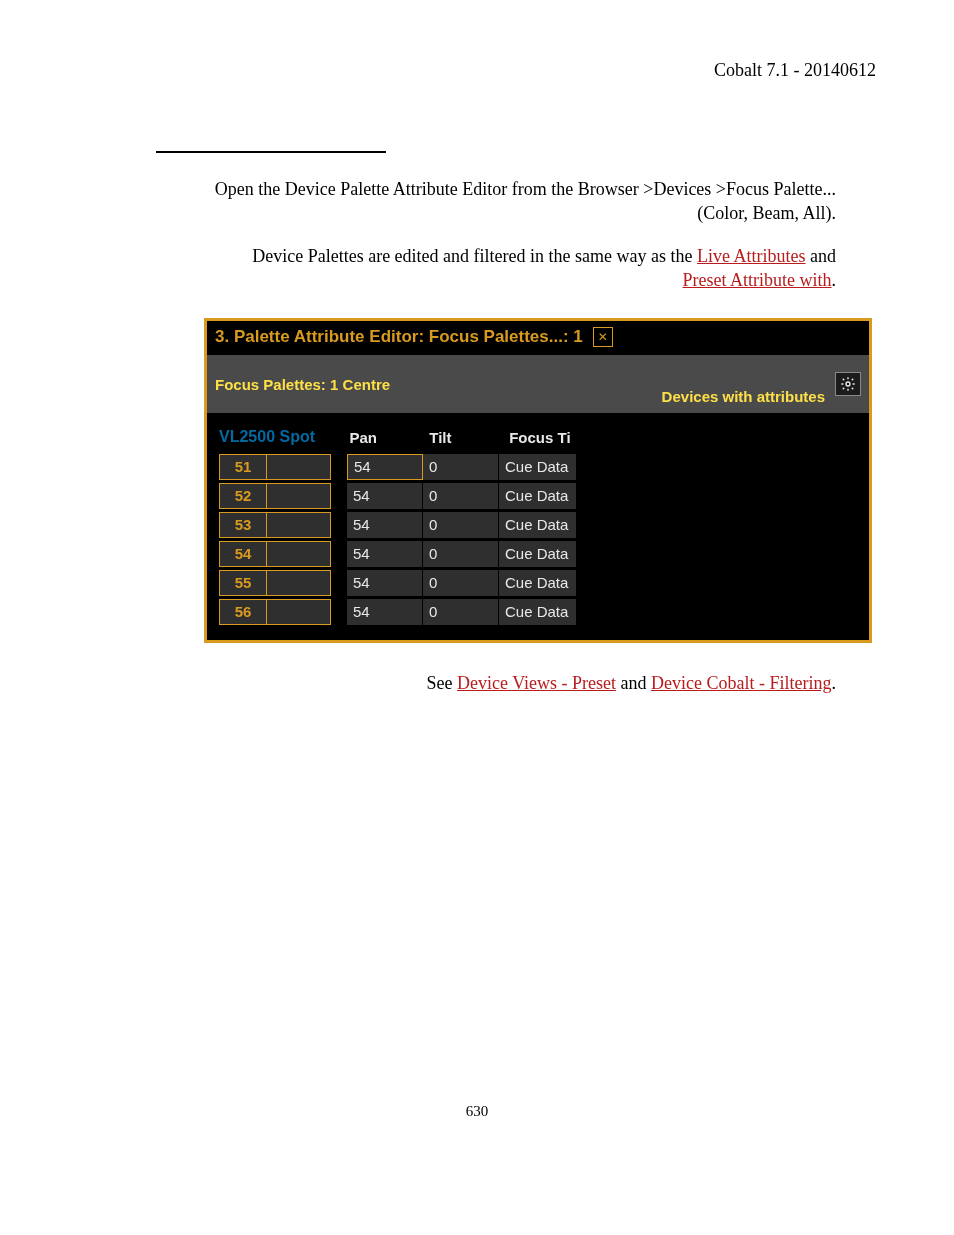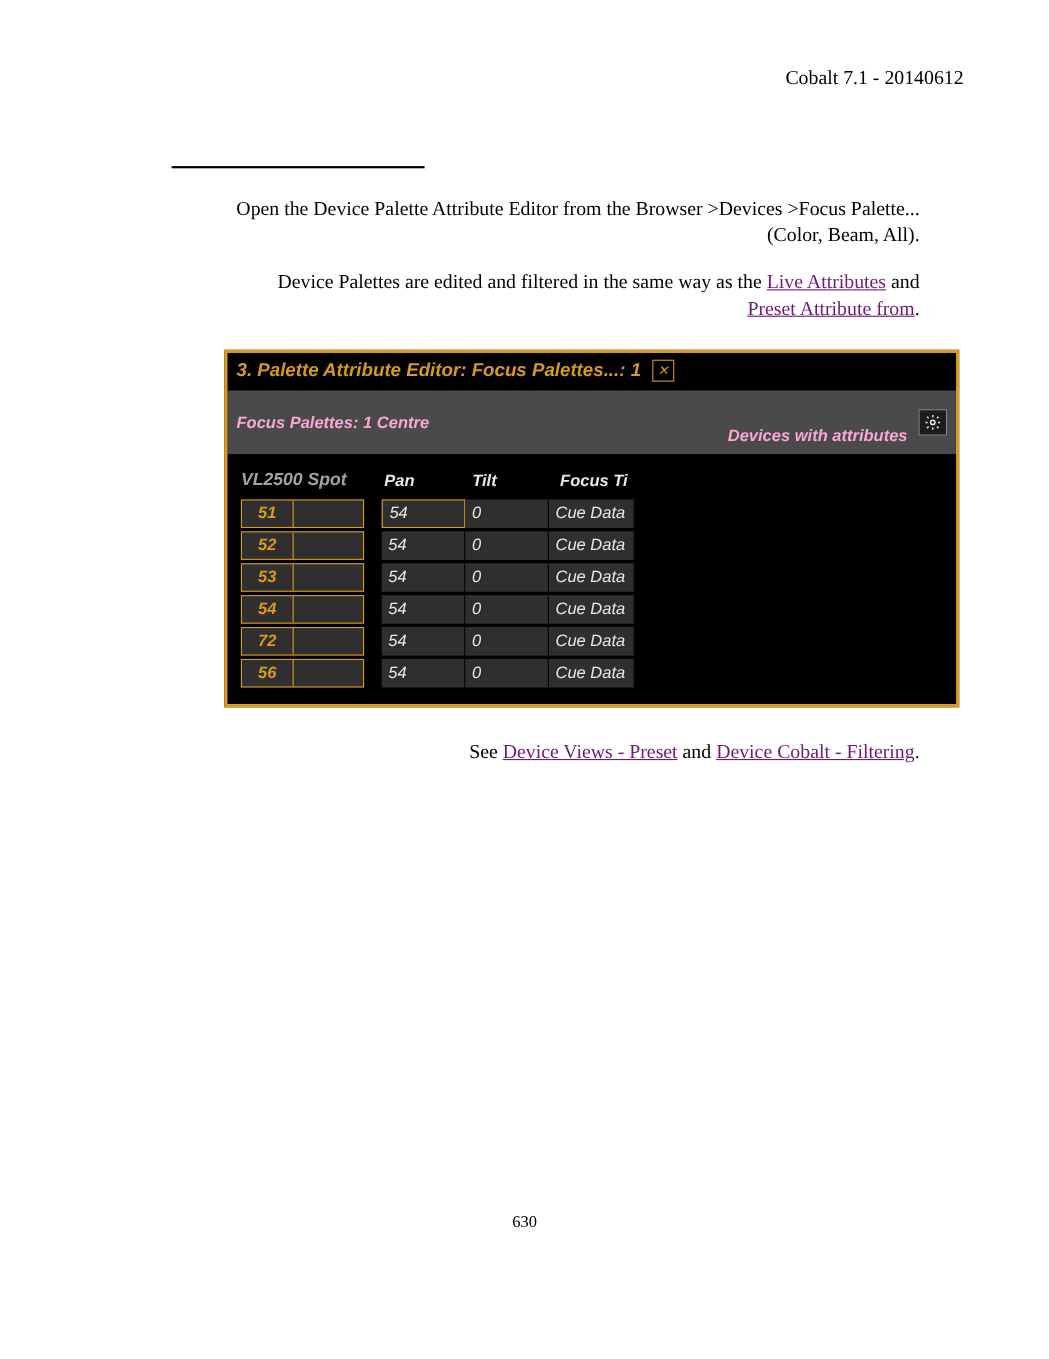--- a/index.html
+++ b/index.html
@@ -32,29 +32,28 @@
     height: 0;
   }
   .body-text {
     margin-left: 126px;
     margin-right: 40px;
     line-height: 1.35;
     margin-bottom: 18px;
     text-align: right;
   }
   .body-text a {
-    color: #701a75;
+    color: #b91c1c;
     text-decoration: underline;
   }
   .shot-wrap {
     margin-left: 126px;
     margin-right: 0;
     margin-top: 26px;
     margin-bottom: 28px;
-    font-style: italic;
   }
   
   .editor-panel {
     width: 668px;
     box-sizing: border-box;
     background: #000000;
     border: 3px solid #d89a1f;
     font-family: "Segoe UI", Tahoma, sans-serif;
     color: #e8e8e8;
     font-size: 15px;
@@ -81,21 +80,21 @@
     color: #d89a1f;
     font-size: 12px;
     line-height: 1;
   }
   .editor-subbar {
     display: flex;
     align-items: center;
     background: #4a4a4a;
     padding: 8px 8px;
     font-weight: 600;
-    color: #f9a8d4;
+    color: #fde047;
     font-size: 15px;
   }
   .editor-subbar .spacer { flex: 1; }
   .editor-subbar .rightlabel {
     font-weight: 600;
     margin-right: 10px;
     margin-top: 25px;
   }
   .gear-box {
     width: 24px;
@@ -127,21 +126,21 @@
   .col-pan  { width: 76px;  padding-left: 6px; }
   .col-tilt { width: 76px;  padding-left: 6px; }
   .col-ft   { width: 78px;  padding-left: 6px; }
   .grid-header-row {
     color: #e8e8e8;
     font-weight: 600;
     font-size: 15px;
     margin-bottom: 2px;
   }
   .grid-header-row .col-dev {
-    color: #a3a3a3;
+    color: #0369a1;
     font-weight: 700;
     font-size: 16px;
   }
   .grid-data-row { margin-top: 1px; }
   .dev-chip {
     width: 112px;
     height: 26px;
     box-sizing: border-box;
     border: 1.5px solid #d89a1f;
     background: #2f2f2f;
@@ -186,21 +185,21 @@
 
   <div class="header-line">Cobalt 7.1 - 20140612</div>
 
   <div class="rule-wrap">
       <div class="rule"></div>
     </div>
 
   <div class="body-text">Open the Device Palette Attribute Editor from the Browser &gt;Devices &gt;Focus Palette... (Color, Beam, All).</div>
 
   <div class="body-text">
-    <span>Device Palettes are edited and filtered in the same way as the </span><a href="#">Live Attributes</a><span> and </span><a href="#">Preset Attribute from</a><span>.</span>
+    <span>Device Palettes are edited and filtered in the same way as the </span><a href="#">Live Attributes</a><span> and </span><a href="#">Preset Attribute with</a><span>.</span>
   </div>
 
   <div class="shot-wrap">
     <div class="editor-panel">
 
       <div class="editor-title">
         <span class="title-text">3. Palette Attribute Editor: Focus Palettes...: 1</span>
         <span class="close-btn">✕</span>
       </div>
 
@@ -263,21 +262,21 @@
                     <div class="num">54</div>
                   </div>
                 </div>
                 <div class="col-pan cell">54</div>
                 <div class="col-tilt cell">0</div>
                 <div class="col-ft cell">Cue Data</div>
               </div>
               <div class="grid-data-row">
                 <div class="col-dev">
                   <div class="dev-chip">
-                    <div class="num">72</div>
+                    <div class="num">55</div>
                   </div>
                 </div>
                 <div class="col-pan cell">54</div>
                 <div class="col-tilt cell">0</div>
                 <div class="col-ft cell">Cue Data</div>
               </div>
               <div class="grid-data-row">
                 <div class="col-dev">
                   <div class="dev-chip">
                     <div class="num">56</div>

